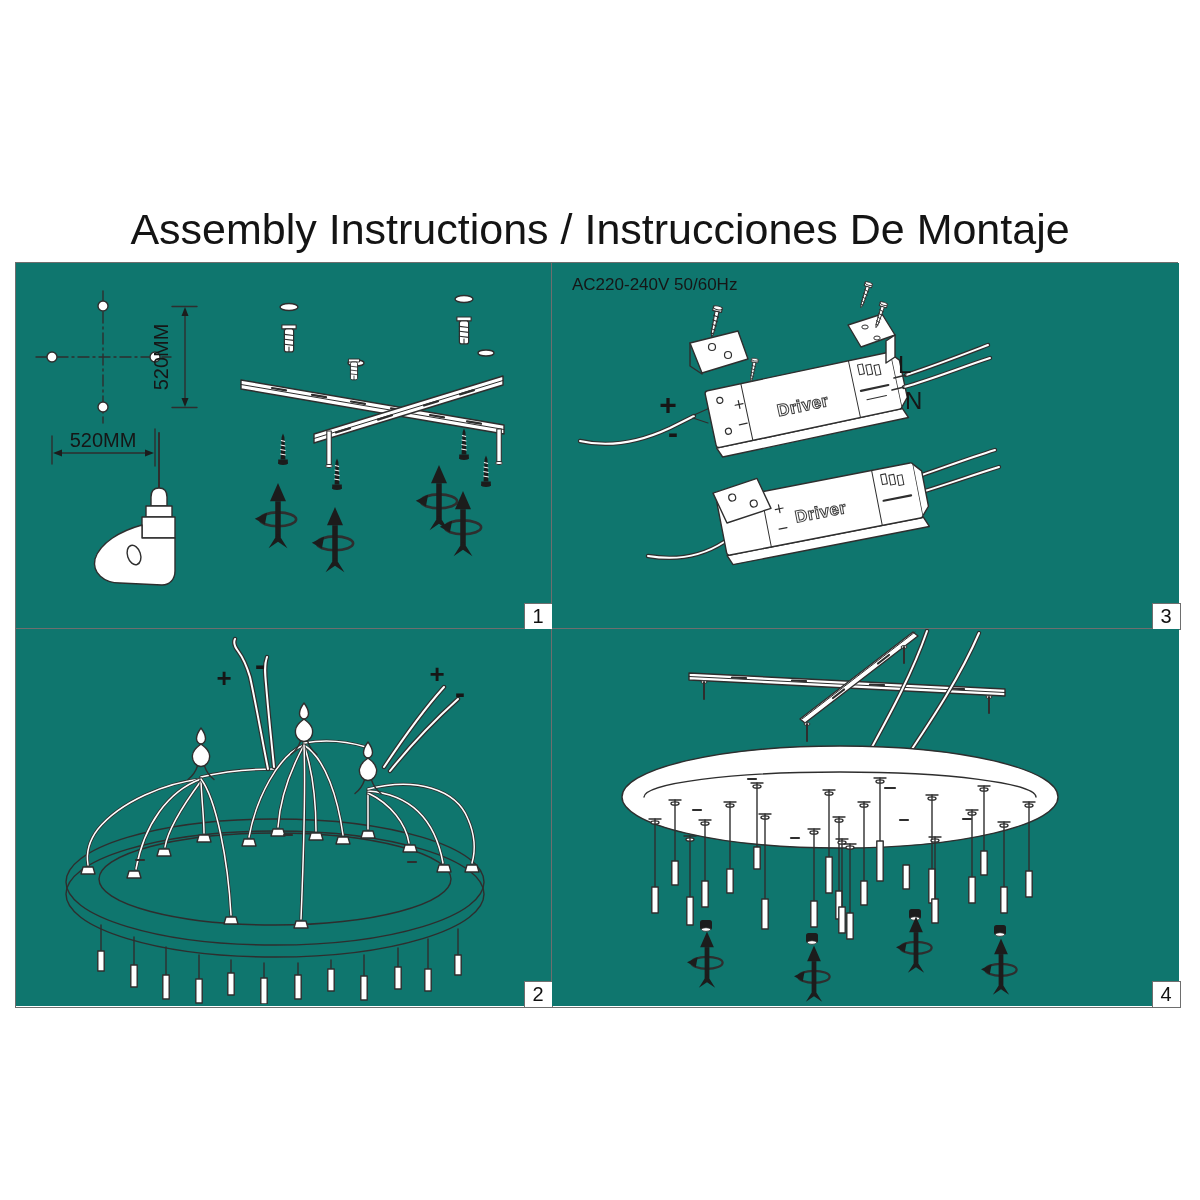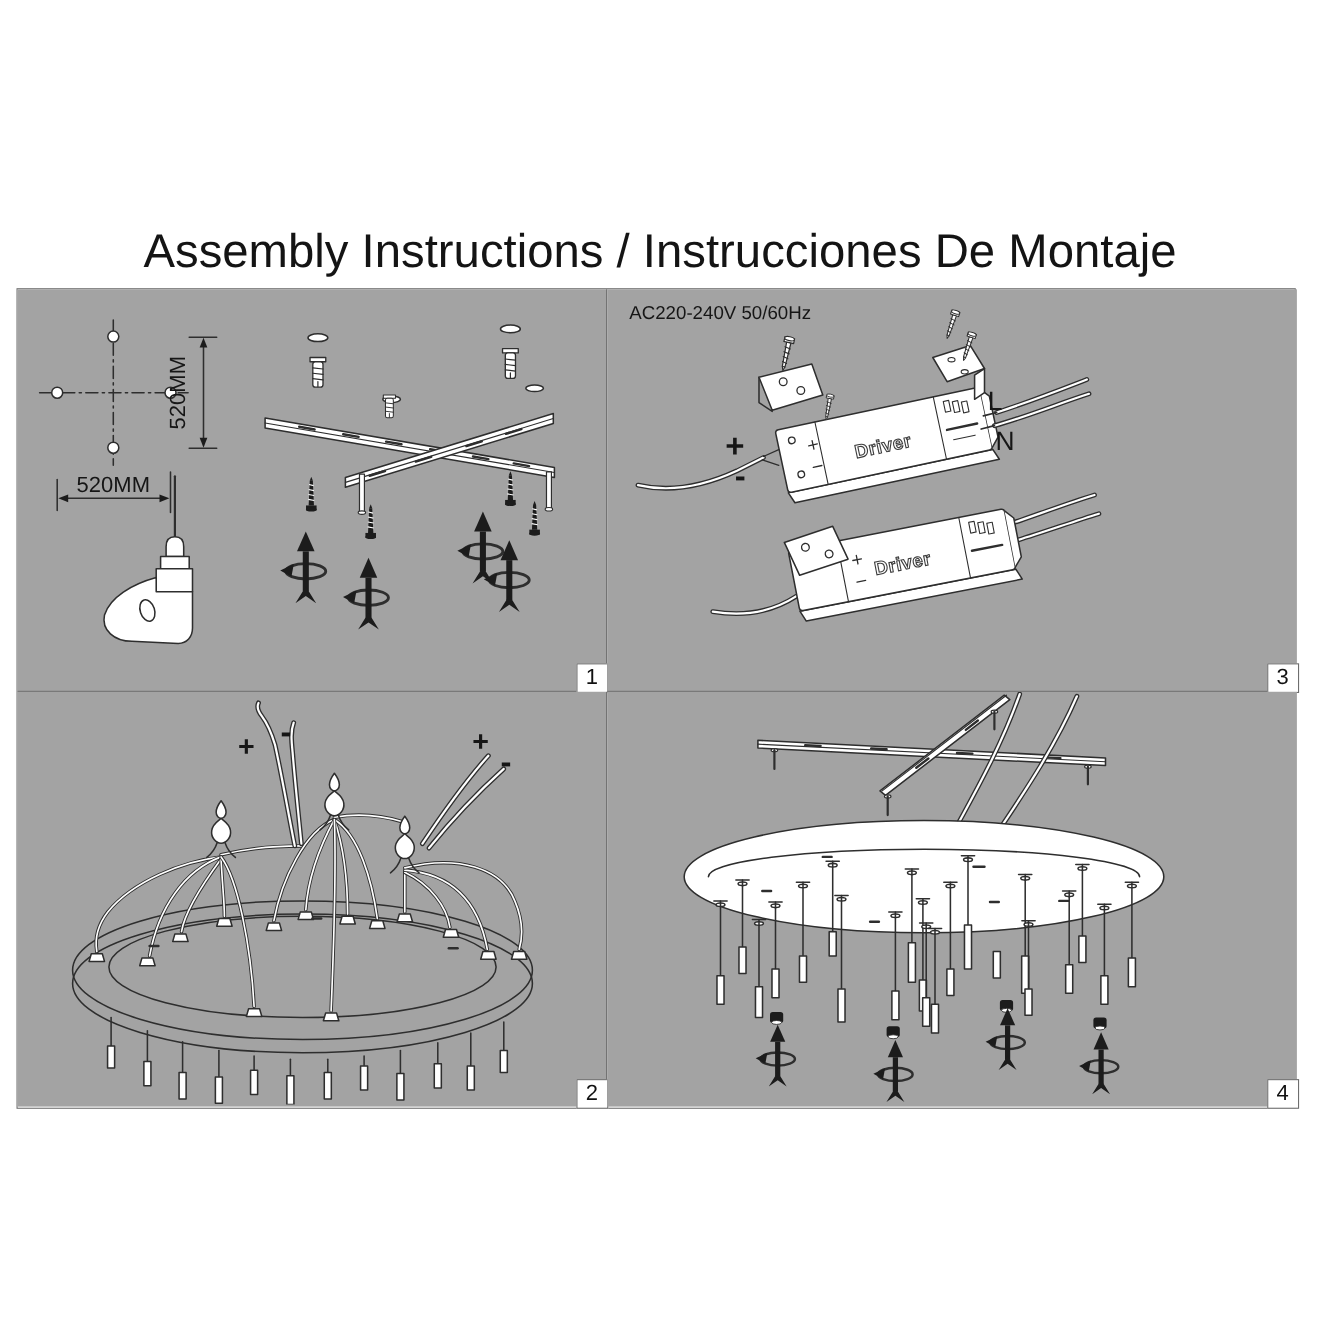--- a/index.html
+++ b/index.html
@@ -2,21 +2,21 @@
 <html><head>
 <meta charset="utf-8">
 <style>
   html,body{margin:0;padding:0;background:#fff;width:1200px;height:1200px;overflow:hidden;
     font-family:"Liberation Sans","DejaVu Sans",sans-serif;}
   .page{position:absolute;left:0;top:0;width:1200px;height:1200px;background:#fff;}
   .title{position:absolute;left:0;top:205px;width:1200px;text-align:center;
     font-size:43px;color:#141414;letter-spacing:0;white-space:nowrap;}
   .grid{position:absolute;left:15px;top:262px;width:1163px;height:746px;
     border:1.5px solid #6e6e6e;box-sizing:border-box;}
-  .panel{position:absolute;box-sizing:border-box;background:#a3a3a3;}
+  .panel{position:absolute;box-sizing:border-box;background:#0f766e;}
   .p1{left:0;top:0;width:536px;height:366px;border-right:1.5px solid #6e6e6e;border-bottom:1.5px solid #6e6e6e;}
   .p3{left:536px;top:0;width:627px;height:366px;border-bottom:1.5px solid #6e6e6e;}
   .p2{left:0;top:366px;width:536px;height:377px;border-right:1.5px solid #6e6e6e;}
   .p4{left:536px;top:366px;width:627px;height:377px;}
   .panel svg{position:absolute;left:0;top:0;}
   .pnum{position:absolute;right:-1.5px;bottom:-1.5px;width:27px;height:25px;background:#fff;
     border:1.5px solid #6e6e6e;display:flex;align-items:center;justify-content:center;
     font-size:20px;color:#111;}
   
   .ln{fill:none;stroke:#2e2e2e;stroke-width:1.4;stroke-linecap:round;stroke-linejoin:round;}

